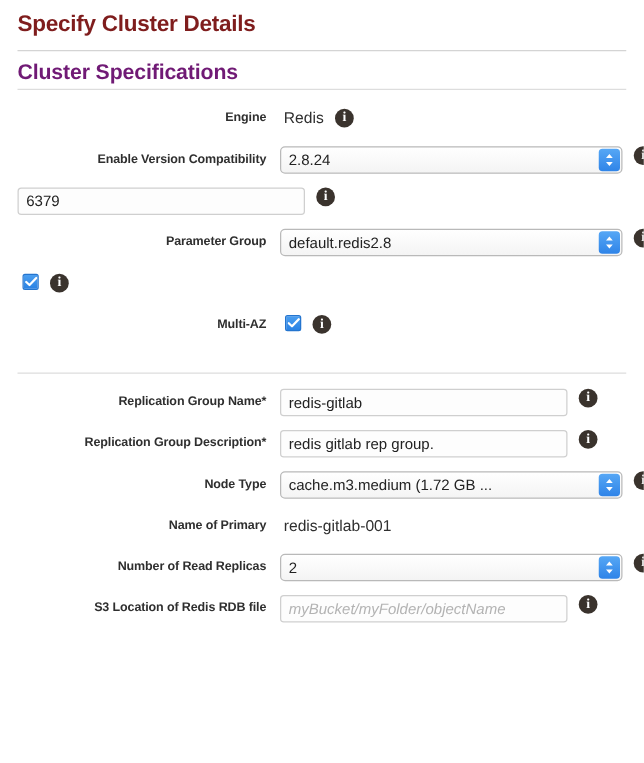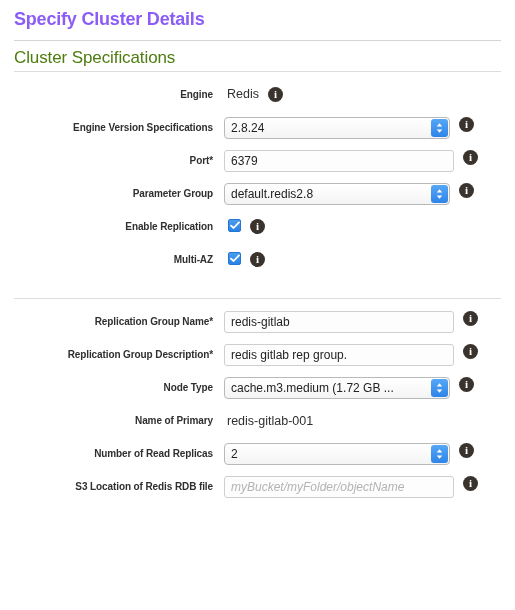--- a/index.html
+++ b/index.html
@@ -19,38 +19,38 @@
     position: relative;
     width: 515px;
     height: 610px;
     box-sizing: border-box;
     padding: 0;
   }
 
   .page-title {
     font-size: 18px;
     font-weight: bold;
-    color: #8b5cf6;
+    color: #7f1d1d;
     padding: 9px 0 0 14px;
     letter-spacing: -0.2px;
   }
 
   .top-rule {
     height: 1px;
     background: #d4d4d4;
     margin: 10px 14px 0 14px;
   }
 
   .section {
     margin: 0;
   }
   .section-legend {
     font-size: 17px;
-    color: #4d7c0f;
-    font-weight: normal;
+    color: #701a75;
+    font-weight: bold;
     padding: 7px 0 3px 14px;
     letter-spacing: -0.1px;
   }
   .section-rule {
     height: 1px;
     background: #dddddd;
     margin: 0 14px 0 14px;
   }
 
   .rows {
@@ -95,21 +95,21 @@
     padding: 0 6px;
     outline: none;
   }
   .text-input::placeholder {
     color: #b3b3b3;
     font-style: italic;
   }
 
   .select-wrap {
     position: relative;
-    width: 226px;
+    width: 274px;
     height: 22px;
   }
   .select-box {
     width: 100%;
     height: 22px;
     box-sizing: border-box;
     border: 1px solid #b9b9b9;
     border-radius: 4px;
     background: linear-gradient(#ffffff, #f4f4f4);
     font-size: 12px;
@@ -201,38 +201,37 @@
           <div class="row">
             <div class="label">Engine</div>
             <div class="control">
               <div class="static-value">Redis</div>
               <div class="info-icon">
                 <span class="glyph">i</span>
               </div>
             </div>
           </div>
           <div class="row">
-            <div class="label">Engine Version Specifications</div>
+            <div class="label">Enable Version Compatibility</div>
             <div class="control">
               <div class="select-wrap">
                 <div class="select-box">2.8.24</div>
                 <span class="select-stepper">
                   <svg width="9" height="12" viewBox="0 0 9 12" aria-hidden="true">
                     <path d="M4.5 1.2 L7.2 4.4 L1.8 4.4 Z" fill="#ffffff"></path>
                     <path d="M4.5 10.8 L1.8 7.6 L7.2 7.6 Z" fill="#ffffff"></path>
                   </svg>
                 </span>
               </div>
               <div class="info-icon">
                 <span class="glyph">i</span>
               </div>
             </div>
           </div>
           <div class="row">
-            <div class="label">Port*</div>
             <div class="control">
               <input type="text" class="text-input" value="6379" style="">
               <div class="info-icon">
                 <span class="glyph">i</span>
               </div>
             </div>
           </div>
           <div class="row">
             <div class="label">Parameter Group</div>
             <div class="control">
@@ -244,21 +243,20 @@
                     <path d="M4.5 10.8 L1.8 7.6 L7.2 7.6 Z" fill="#ffffff"></path>
                   </svg>
                 </span>
               </div>
               <div class="info-icon">
                 <span class="glyph">i</span>
               </div>
             </div>
           </div>
           <div class="row">
-            <div class="label">Enable Replication</div>
             <div class="control">
               <div class="checkbox">
                 <span>
                   <svg width="10" height="9" viewBox="0 0 10 9" aria-hidden="true">
                     <path d="M1 4.6 L3.6 7 L9 1.4" stroke="#ffffff" stroke-width="1.8" fill="none" stroke-linecap="round" stroke-linejoin="round"></path>
                   </svg>
                 </span>
               </div>
               <div class="info-icon">
                 <span class="glyph">i</span>

